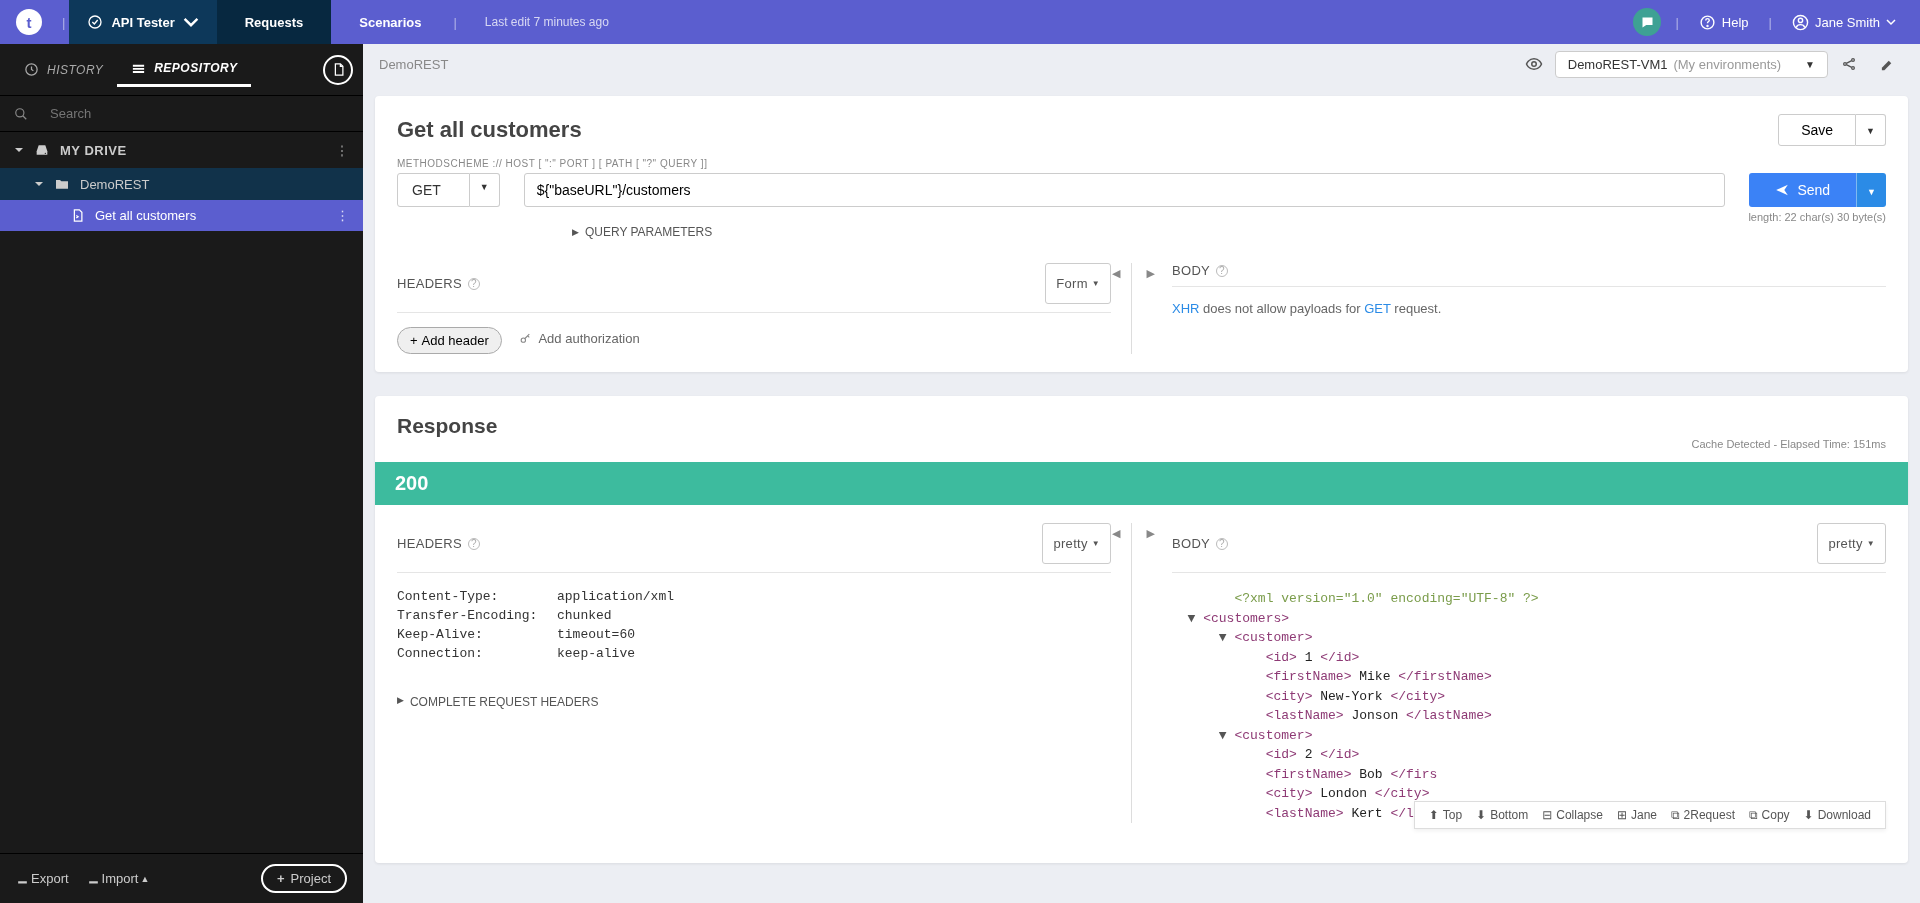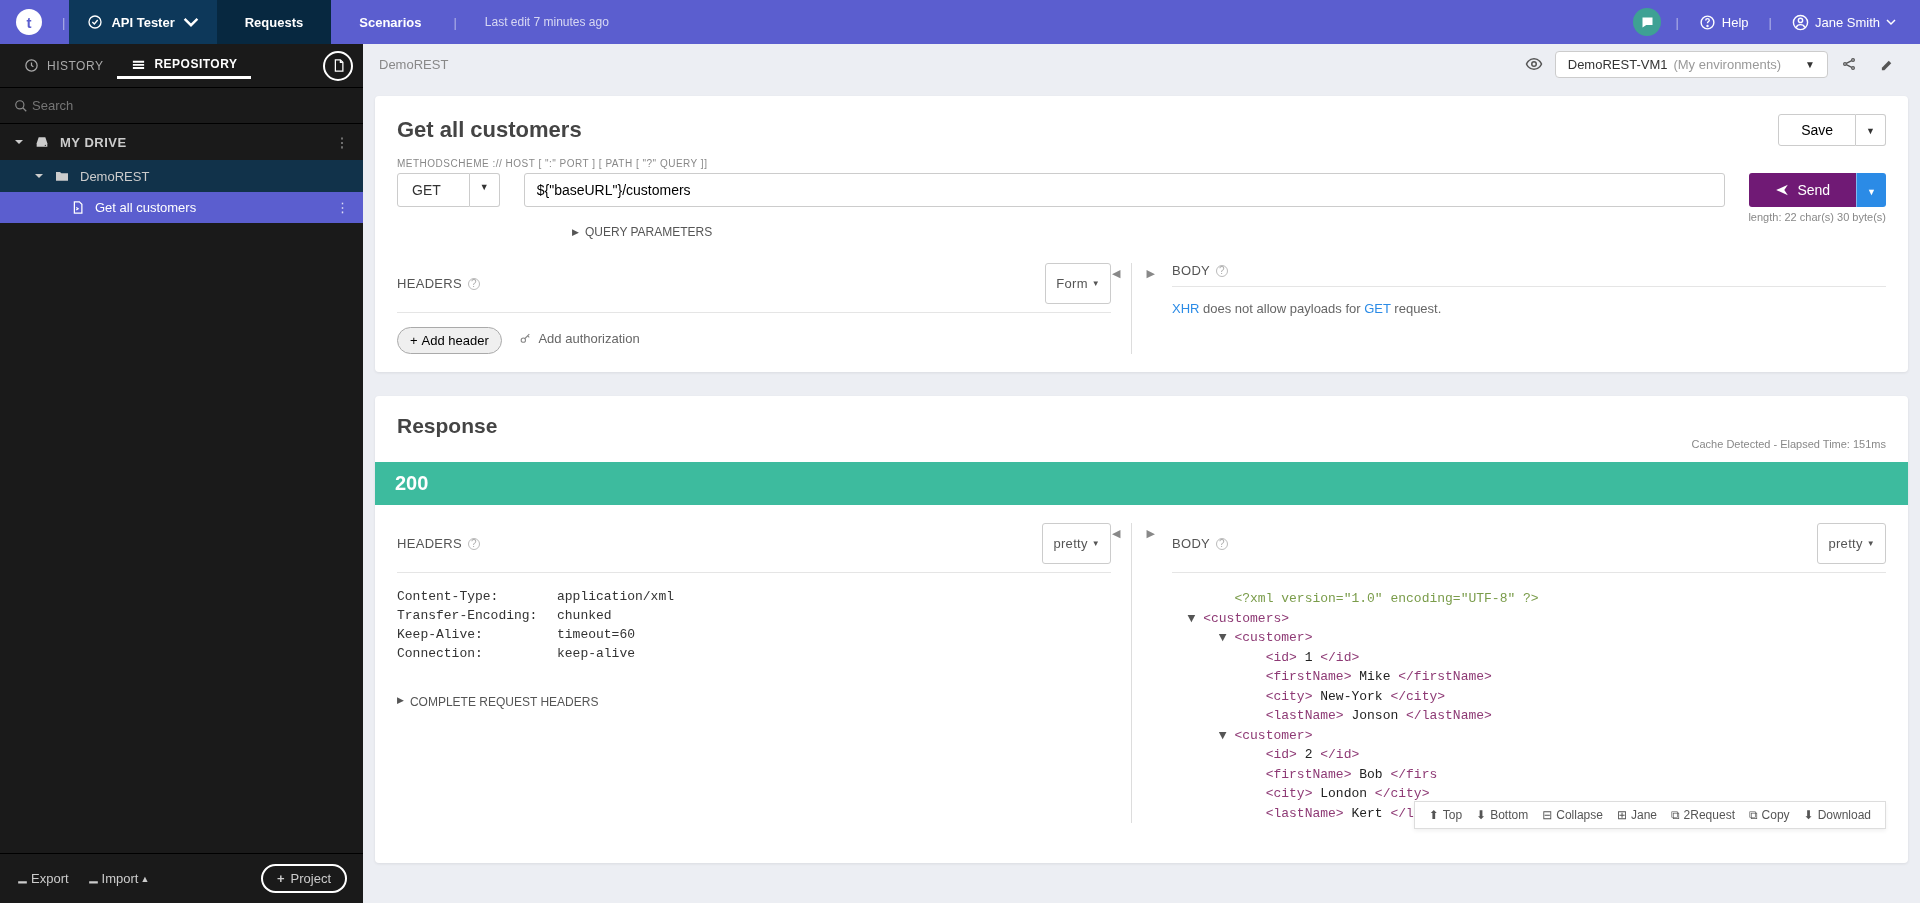--- a/index.html
+++ b/index.html
@@ -18,25 +18,25 @@
 .last-edit { margin-left: 24px; color: rgba(255,255,255,0.75); font-size: 12px; }
 .topbar-right { margin-left: auto; display: flex; align-items: center; gap: 10px; padding-right: 18px; }
 .top-icon-btn { display: flex; align-items: center; gap: 6px; padding: 4px 6px; cursor: pointer; color: #fff; }
 .chat-circle { width: 28px; height: 28px; border-radius: 50%; background: #3ea194; display: flex; align-items: center; justify-content: center; }
 
 
 .body-row { display: flex; flex: 1; min-height: 0; }
 
 
 .sidebar { width: 363px; background: #1a1a1a; color: #ccc; display: flex; flex-direction: column; }
-.sidebar-tabs { display: flex; align-items: center; height: 44px; padding: 8px 10px; border-bottom: 1px solid #000; position: relative; }
+.sidebar-tabs { display: flex; align-items: center; height: 52px; padding: 8px 10px; border-bottom: 1px solid #000; position: relative; font-style: italic; }
 .side-tab { display: flex; align-items: center; gap: 8px; padding: 0 14px; height: 100%; font-size: 12px; letter-spacing: .5px; cursor: pointer; color: #aaa; }
 .side-tab.active { color: #fff; border-bottom: 3px solid #fff; font-weight: 700; }
 .circle-plus { width: 30px; height: 30px; border-radius: 50%; border: 2px solid #fff; display: flex; align-items: center; justify-content: center; margin-left: auto; cursor: pointer; }
-.search-row { display: flex; align-items: center; gap: 4px; padding: 8px 14px; height: 36px; border-bottom: 1px solid #000; }
+.search-row { display: flex; align-items: center; gap: 22px; padding: 8px 14px; height: 36px; border-bottom: 1px solid #000; }
 .search-row input { background: transparent; border: none; color: #ccc; outline: none; flex: 1; font-size: 13px; }
 .drive-row { display: flex; align-items: center; gap: 10px; padding: 10px 14px; font-weight: 700; font-size: 13px; letter-spacing: .5px; cursor: pointer; position: relative; }
 .drive-row .more { margin-left: auto; opacity: .5; }
 .project-row { display: flex; align-items: center; gap: 10px; padding: 8px 14px 8px 34px; background: #11324a; cursor: pointer; }
 .request-row { display: flex; align-items: center; gap: 10px; padding: 8px 14px 8px 70px; background: #5b5ecf; color: #fff; cursor: pointer; position: relative; }
 .request-row .more { margin-left: auto; opacity: .8; }
 .sidebar-footer { margin-top: auto; display: flex; align-items: center; gap: 18px; padding: 10px 16px; border-top: 1px solid #000; }
 .sf-btn { display: flex; align-items: center; gap: 2px; cursor: pointer; font-size: 13px; }
 .project-btn { margin-left: auto; border: 2px solid #fff; border-radius: 16px; padding: 5px 14px; display: flex; align-items: center; gap: 6px; cursor: pointer; }
 
@@ -57,21 +57,21 @@
 .save-btn button { border: 1px solid #ccc; background: #fff; padding: 7px 22px; font-size: 14px; cursor: pointer; border-radius: 3px 0 0 3px; }
 .save-btn .caret { border: 1px solid #ccc; border-left: none; background: #fff; padding: 7px 10px; cursor: pointer; border-radius: 0 3px 3px 0; }
 
 .labels-row { display: flex; margin-top: 12px; font-size: 10px; letter-spacing: .5px; color: #888; }
 .inputs-row { display: flex; gap: 24px; margin-top: 4px; align-items: stretch; }
 .method-select { display: flex; }
 .method-select .val { border: 1px solid #ccc; padding: 8px 28px 8px 14px; font-size: 14px; border-radius: 3px 0 0 3px; background: #fff; }
 .method-select .car { border: 1px solid #ccc; border-left: none; padding: 8px 10px; border-radius: 0 3px 3px 0; background: #fff; cursor:pointer; }
 .url-input { flex: 1; border: 1px solid #ccc; border-radius: 3px; padding: 8px 12px; font-size: 14px; background: #fff; }
 .send-wrap { display: flex; }
-.send-btn { background: #701a75; color: #fff; border: none; padding: 8px 26px; font-size: 14px; border-radius: 3px 0 0 3px; display: flex; align-items: center; gap: 8px; cursor: pointer; }
+.send-btn { background: #3b82f6; color: #fff; border: none; padding: 8px 26px; font-size: 14px; border-radius: 3px 0 0 3px; display: flex; align-items: center; gap: 8px; cursor: pointer; }
 .send-car { background: #2b8be6; color: #fff; border: none; border-left: 1px solid rgba(255,255,255,.4); padding: 8px 10px; border-radius: 0 3px 3px 0; cursor: pointer; }
 
 .length-info { text-align: right; font-size: 11px; color: #888; margin-top: 4px; }
 .qp-row { display: inline-flex; align-items: center; gap: 6px; font-size: 12px; color: #555; cursor: pointer; margin-left: 175px; margin-top: -14px; }
 
 .two-col { display: flex; gap: 0; margin-top: 24px; }
 .col { flex: 1; position: relative; }
 .col + .col { border-left: 1px solid #ddd; padding-left: 40px; }
 .col:first-child { padding-right: 20px; }
 .sec-head { display: flex; align-items: center; gap: 6px; font-size: 13px; color: #555; letter-spacing: .3px; border-bottom: 1px solid #e5e5e5; padding-bottom: 8px; }

